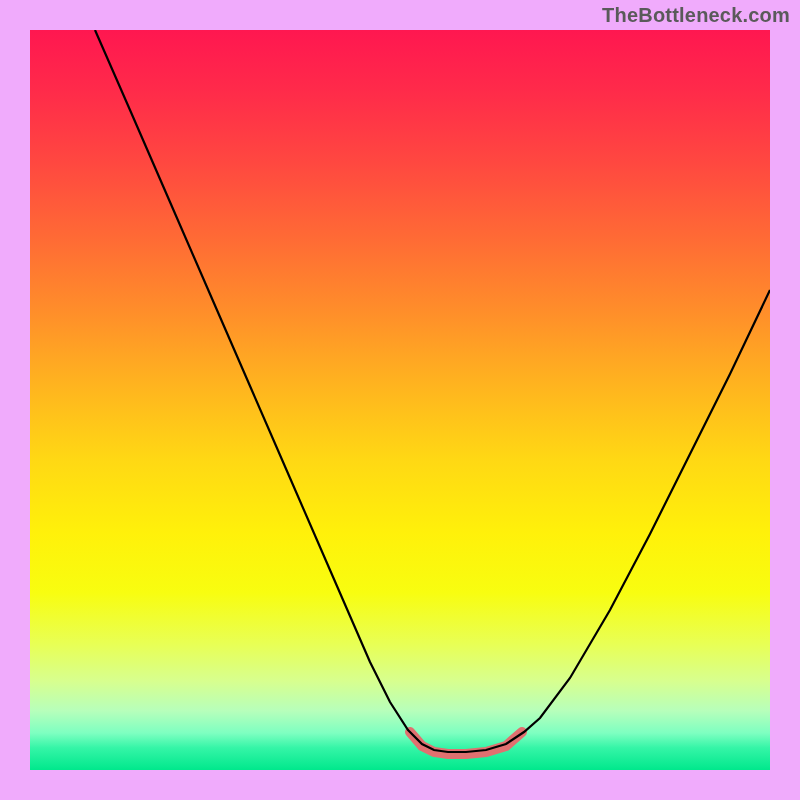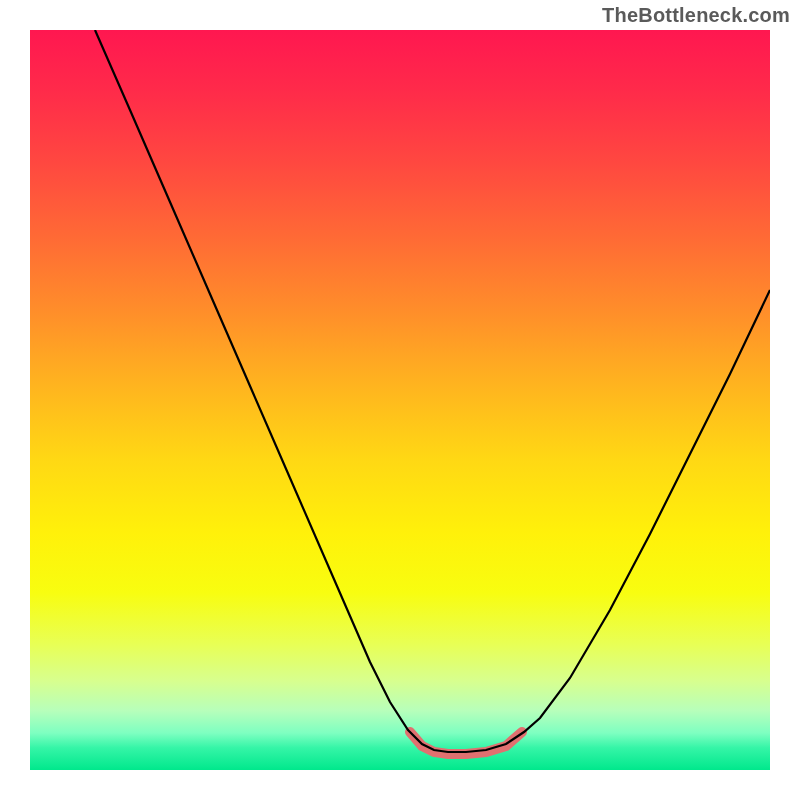--- a/index.html
+++ b/index.html
@@ -7,21 +7,21 @@
     width: 800px;
     height: 800px;
     overflow: hidden;
     font-family: Arial, Helvetica, sans-serif;
     background: #000;
   }
   .frame {
     position: relative;
     width: 800px;
     height: 800px;
-    background: #ffffff;
+    background: #f0abfc;
   }
   .watermark {
     position: absolute;
     top: 4px;
     right: 10px;
     color: #5a5a5a;
     font-size: 20px;
     font-weight: bold;
     letter-spacing: 0.2px;
     z-index: 30;

